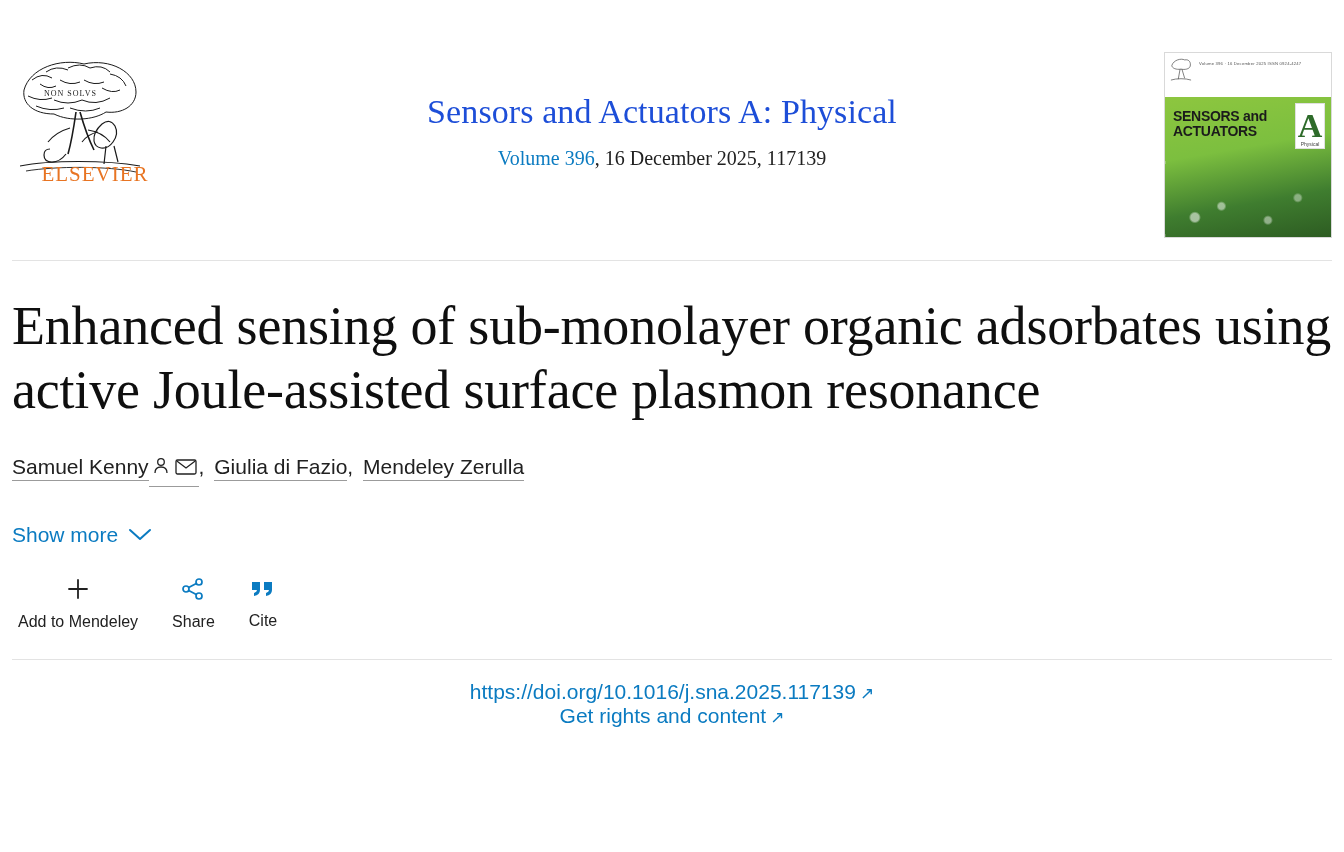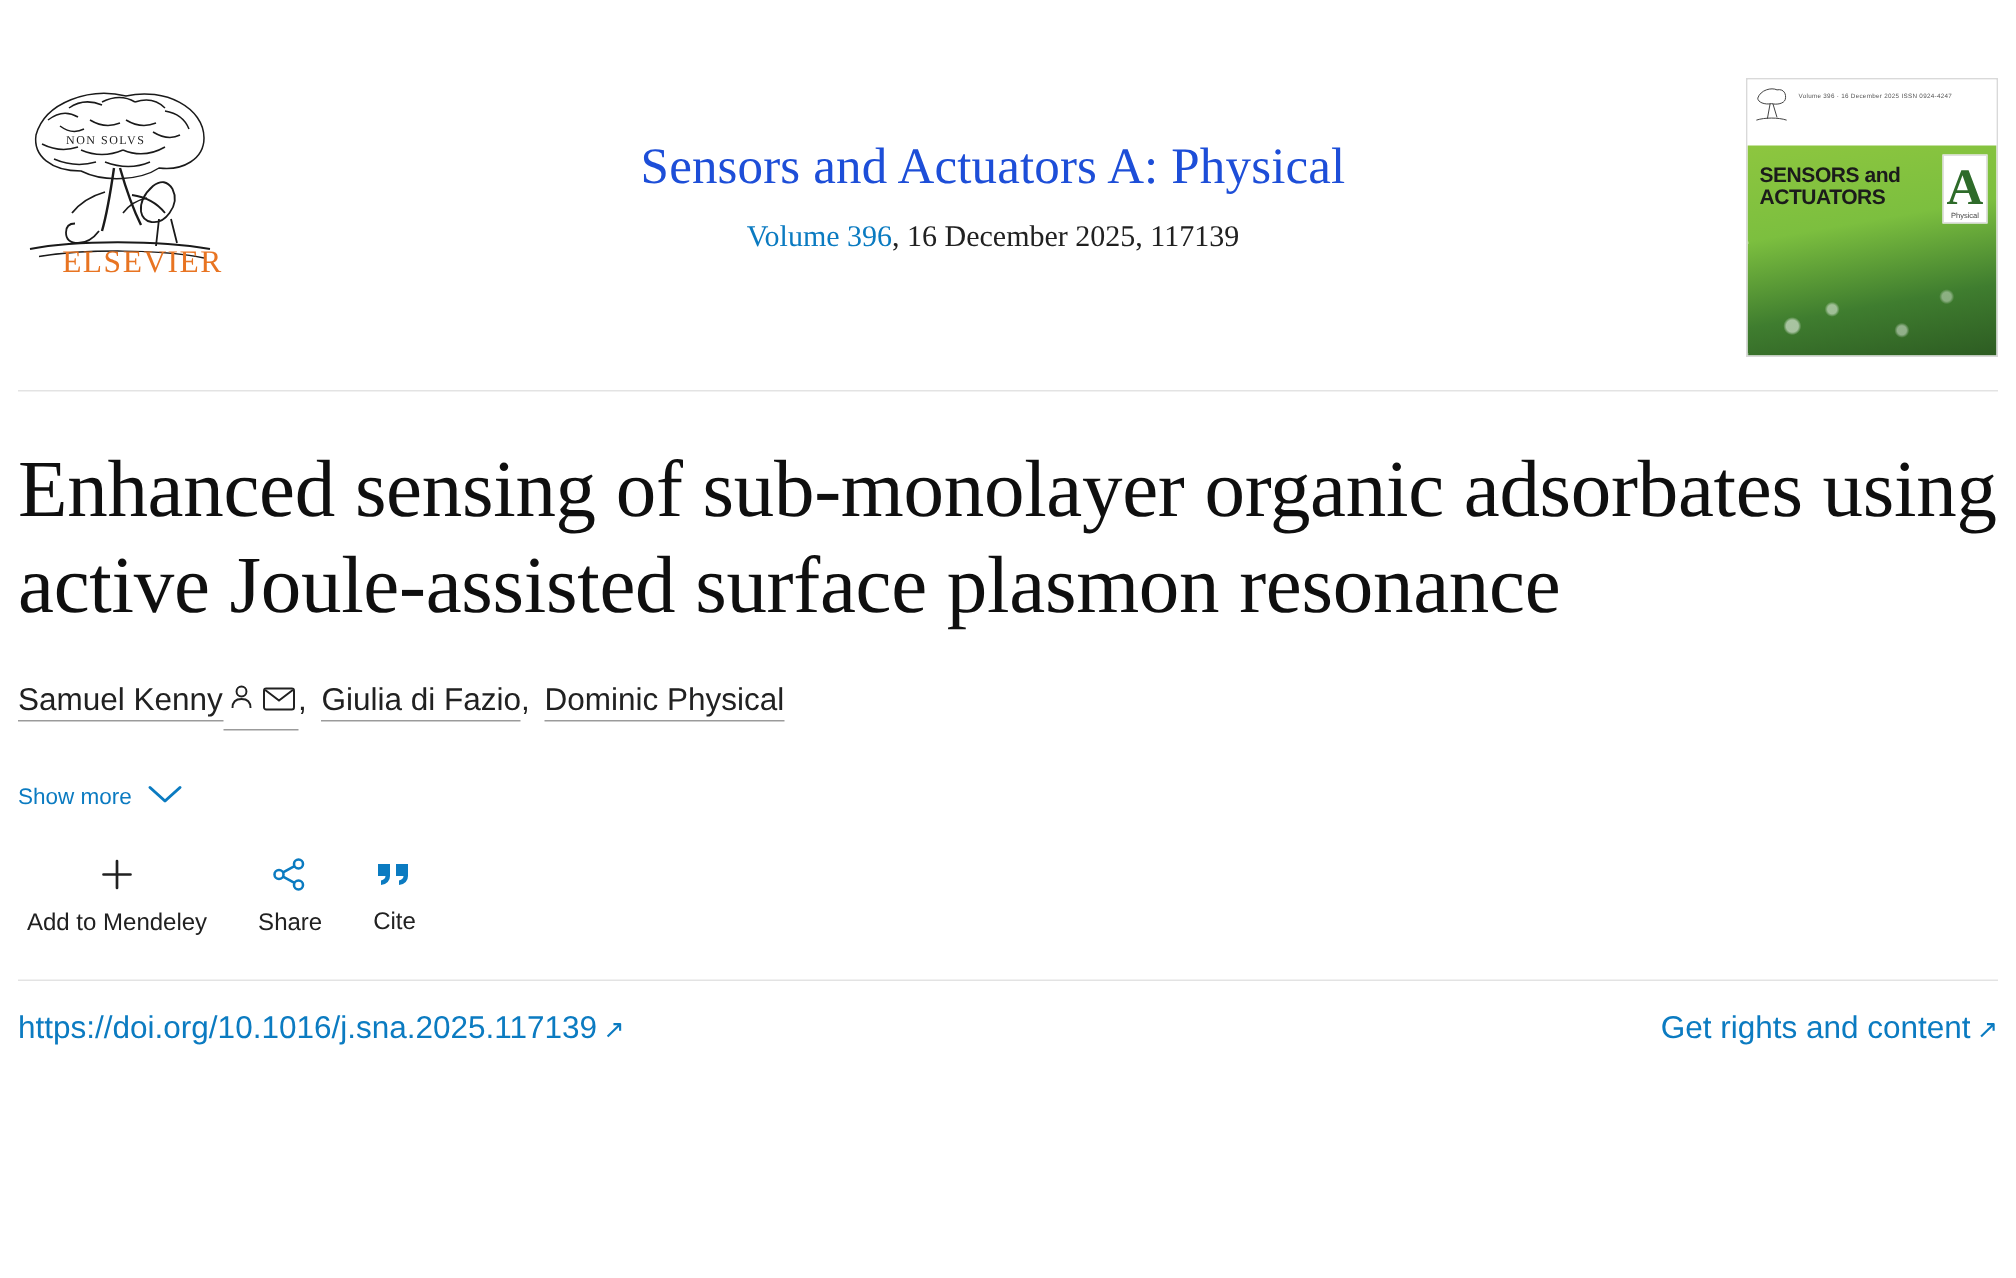--- a/index.html
+++ b/index.html
@@ -200,21 +200,21 @@
   .icon-inline {
     display: inline-block;
     vertical-align: -2px;
     margin: 0 2px;
   }
   .comma { margin-right: 4px; }
 
   .show-more {
     margin-top: 36px;
     color: #0b7bc1;
-    font-size: 15px;
+    font-size: 21px;
     display: inline-flex;
     align-items: center;
     gap: 10px;
     cursor: pointer;
   }
 
   .actions {
     margin-top: 30px;
     display: flex;
     align-items: center;
@@ -237,20 +237,21 @@
     height: 1px;
     background: #e3e3e3;
   }
   .links-row {
     margin-top: 20px;
     padding: 0 12px;
     display: flex;
     justify-content: space-between;
     align-items: center;
     font-size: 21px;
+    flex-direction: column;
   }
   .links-row a {
     color: #0b7bc1;
     text-decoration: none;
     cursor: pointer;
   }
   .ext-arrow { font-size: 17px; margin-left: 4px; display: inline-block; }
 </style>
 </head>
 <body>
@@ -338,21 +339,21 @@
           </span><span class="icon-inline">
             <svg width="22" height="18" viewBox="0 0 22 18" aria-hidden="true">
               <rect x="1" y="2" width="20" height="14" rx="1.5" fill="none" stroke="#212121" stroke-width="1.3"></rect>
               <path d="M1.8 3 L11 10 L20.2 3" fill="none" stroke="#212121" stroke-width="1.3"></path>
             </svg>
           </span>
         </span></span><span class="comma">,</span>
       <span class="author">
         <span class="author-name">Giulia di Fazio</span></span><span class="comma">,</span>
       <span class="author">
-        <span class="author-name">Dominic Physical</span>
+        <span class="author-name">Mendeley Zerulla</span>
       </span>
     </div>
 
     <div class="show-more">
       <span>Show more</span>
       <span>
         <svg width="24" height="14" viewBox="0 0 24 14" aria-hidden="true">
           <path d="M2 2 L12 11 L22 2" fill="none" stroke="#0b7bc1" stroke-width="2" stroke-linecap="round" stroke-linejoin="round"></path>
         </svg>
       </span>

